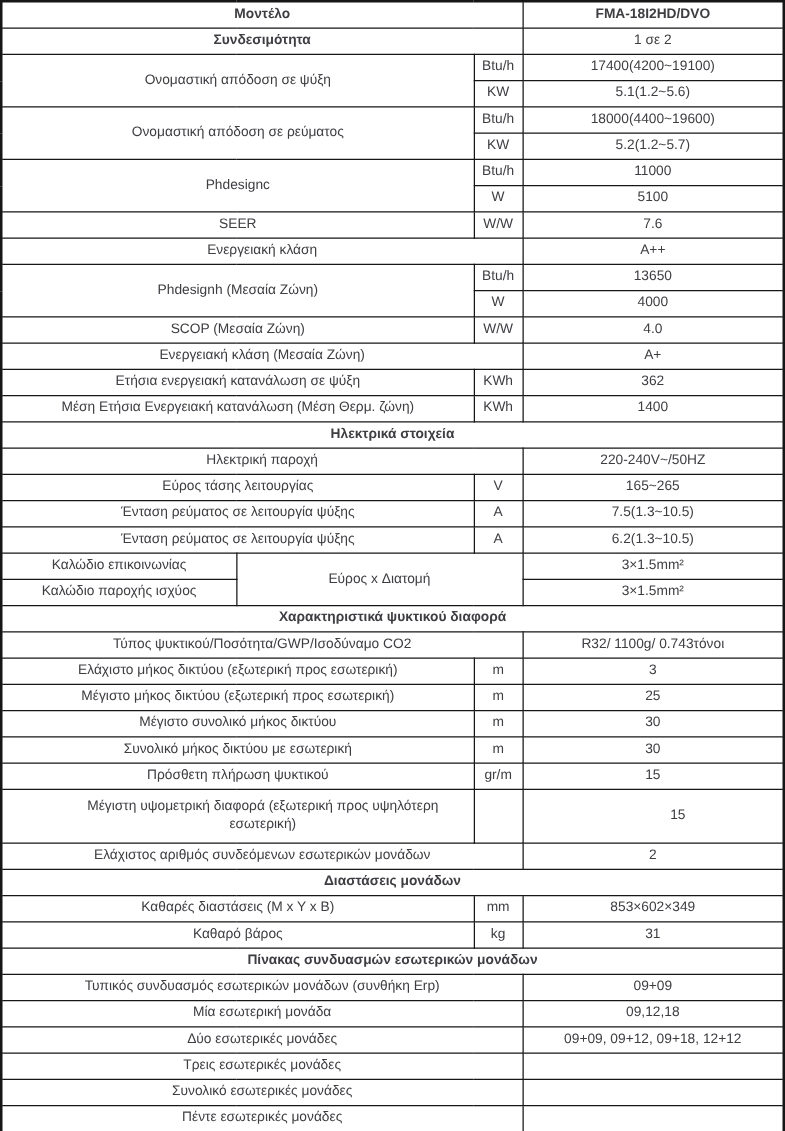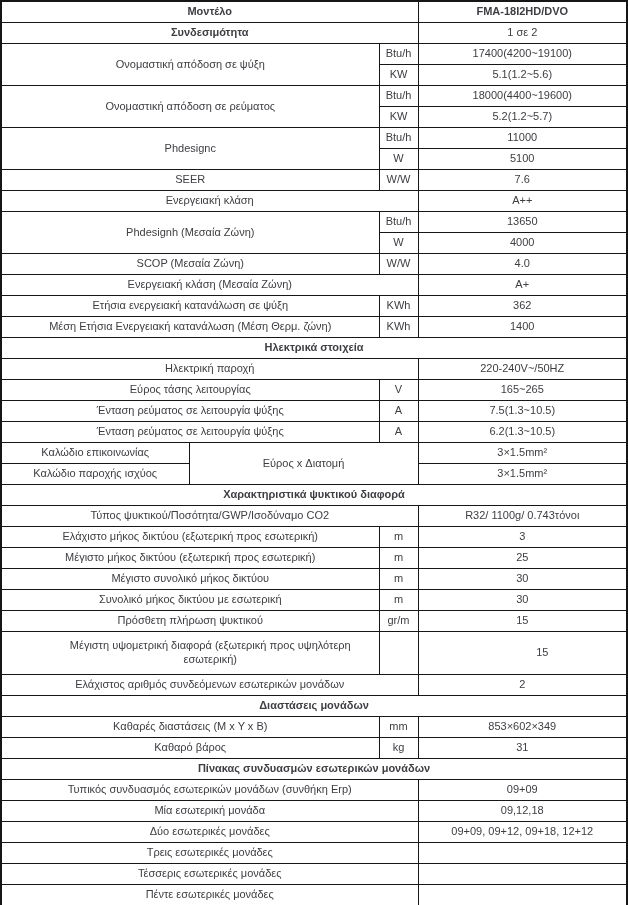--- a/index.html
+++ b/index.html
@@ -228,21 +228,21 @@
         </tr>
         <tr>
           <td colspan="3">Δύο εσωτερικές μονάδες</td>
           <td>09+09, 09+12, 09+18, 12+12</td>
         </tr>
         <tr>
           <td colspan="3">Τρεις εσωτερικές μονάδες</td>
           <td></td>
         </tr>
         <tr>
-          <td colspan="3">Τέσσερις εσωτερικές μονάδες</td>
+          <td colspan="3">Συνολικό εσωτερικές μονάδες</td>
           <td></td>
         </tr>
         <tr>
           <td colspan="3">Πέντε εσωτερικές μονάδες</td>
           <td></td>
         </tr>
       </tbody>
   </table>
 </div>
 

